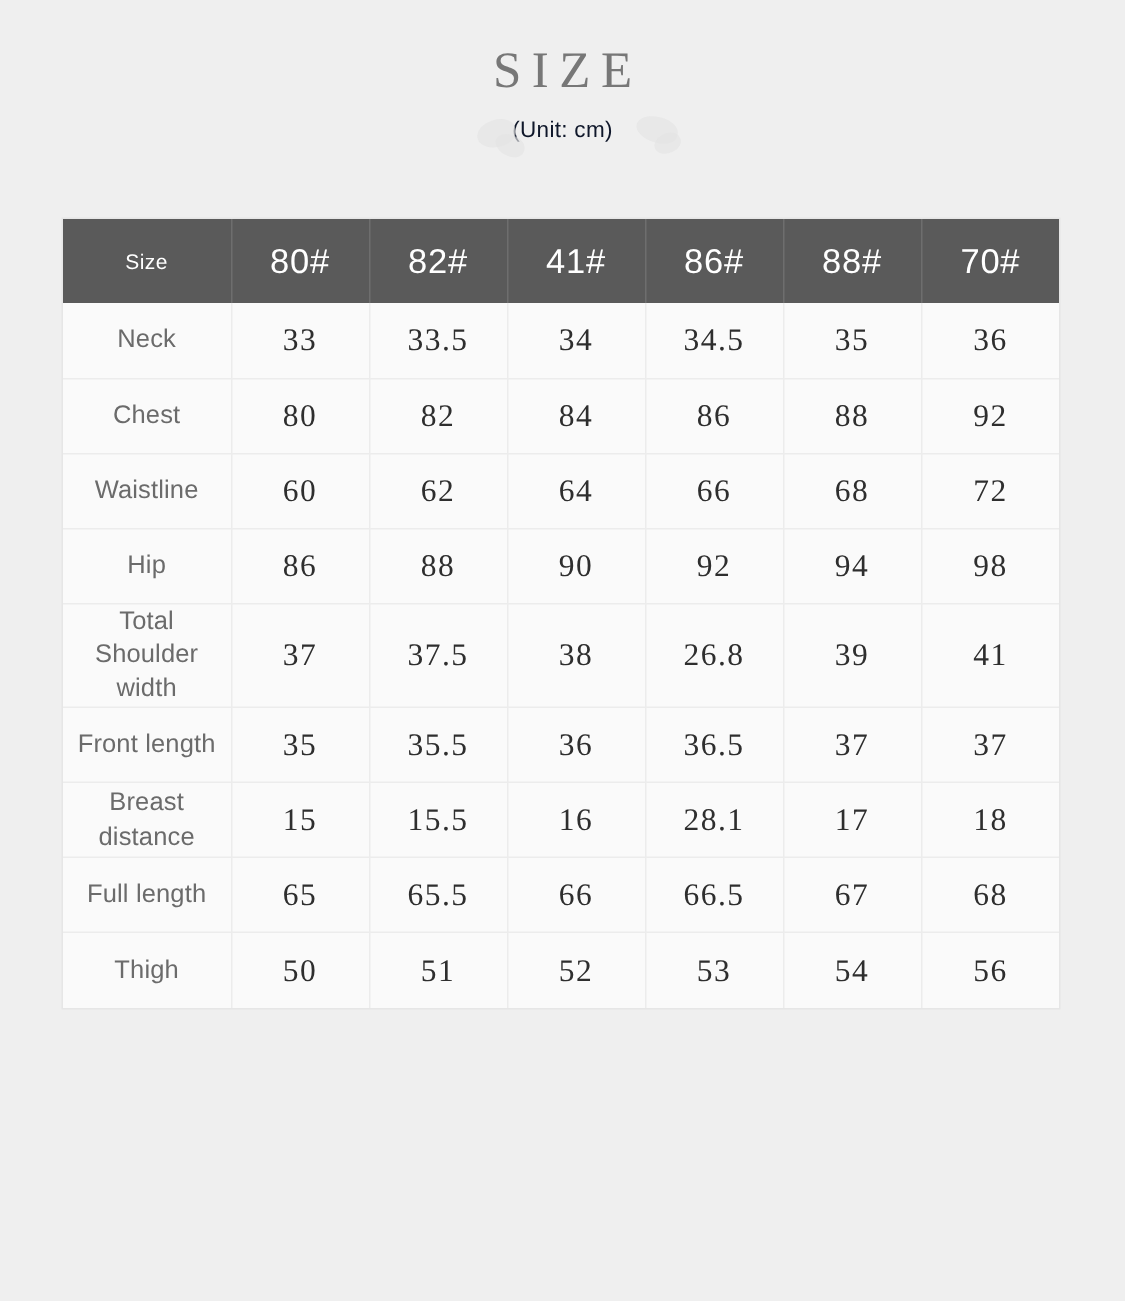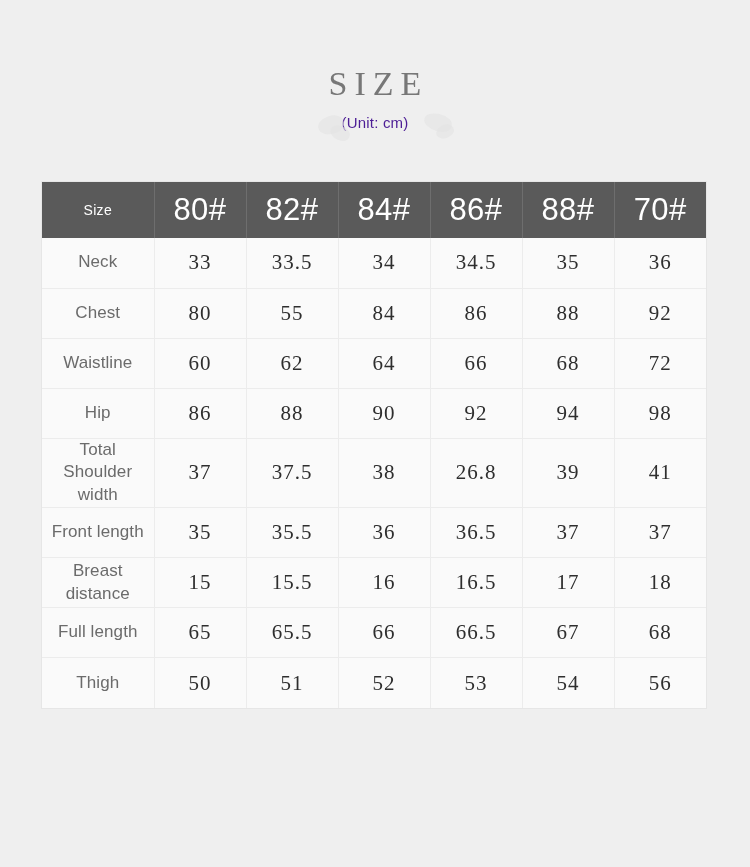--- a/index.html
+++ b/index.html
@@ -13,21 +13,20 @@
     font-family: "Liberation Sans", sans-serif;
     overflow: hidden;
     position: relative;
   }
 
   .page {
     position: relative;
     width: 750px;
     height: 672px;
     box-sizing: border-box;
-    margin-top: 36px;
   }
 
   
   .title-block {
     position: absolute;
     left: 0;
     top: 28px;
     width: 750px;
     text-align: center;
   }
@@ -37,21 +36,21 @@
     letter-spacing: 7px;
     color: #777777;
     line-height: 1.15;
     font-weight: 400;
     text-indent: 7px;
   }
   .subtitle {
     margin-top: 11px;
     font-family: "Liberation Sans", sans-serif;
     font-size: 15px;
-    color: #4c1d95;
+    color: #0f172a;
     letter-spacing: 0.2px;
   }
 
   
   .watermark {
     position: absolute;
     top: 72px;
     left: 0;
     width: 750px;
     height: 40px;
@@ -96,21 +95,21 @@
   }
   thead th:last-child { border-right: none; }
 
   thead th.h-label {
     font-family: "Liberation Sans", sans-serif;
     font-size: 14px;
     letter-spacing: 0.3px;
   }
   thead th.h-size {
     font-family: "Liberation Sans", sans-serif;
-    font-size: 31px;
+    font-size: 23px;
     letter-spacing: 0.5px;
   }
 
   tbody td {
     height: 50px;
     background: #fafafa;
     border-bottom: 1px solid #ececec;
     border-right: 1px solid #ececec;
     padding: 0 2px;
     text-align: center;
@@ -171,40 +170,40 @@
           <col class="c-data">
         <col class="c-data">
           <col class="c-data">
           <col class="c-data">
       </colgroup>
       <thead>
         <tr>
           <th class="h-label">Size</th>
           <th class="h-size">80#</th>
           <th class="h-size">82#</th>
-          <th class="h-size">84#</th>
+          <th class="h-size">41#</th>
           <th class="h-size">86#</th>
           <th class="h-size">88#</th>
           <th class="h-size">70#</th>
         </tr>
       </thead>
       <tbody>
         <tr>
           <td class="row-label">Neck</td>
           <td class="value">33</td>
           <td class="value">33.5</td>
           <td class="value">34</td>
           <td class="value">34.5</td>
           <td class="value">35</td>
           <td class="value">36</td>
         </tr>
         <tr>
           <td class="row-label">Chest</td>
           <td class="value">80</td>
-          <td class="value">55</td>
+          <td class="value">82</td>
           <td class="value">84</td>
           <td class="value">86</td>
           <td class="value">88</td>
           <td class="value">92</td>
         </tr>
         <tr>
           <td class="row-label">Waistline</td>
           <td class="value">60</td>
           <td class="value">62</td>
           <td class="value">64</td>
@@ -237,21 +236,21 @@
           <td class="value">36</td>
           <td class="value">36.5</td>
           <td class="value">37</td>
           <td class="value">37</td>
         </tr>
         <tr>
           <td class="row-label">Breast distance</td>
           <td class="value">15</td>
           <td class="value">15.5</td>
           <td class="value">16</td>
-          <td class="value">16.5</td>
+          <td class="value">28.1</td>
           <td class="value">17</td>
           <td class="value">18</td>
         </tr>
         <tr>
           <td class="row-label">Full length</td>
           <td class="value">65</td>
           <td class="value">65.5</td>
           <td class="value">66</td>
           <td class="value">66.5</td>
           <td class="value">67</td>

